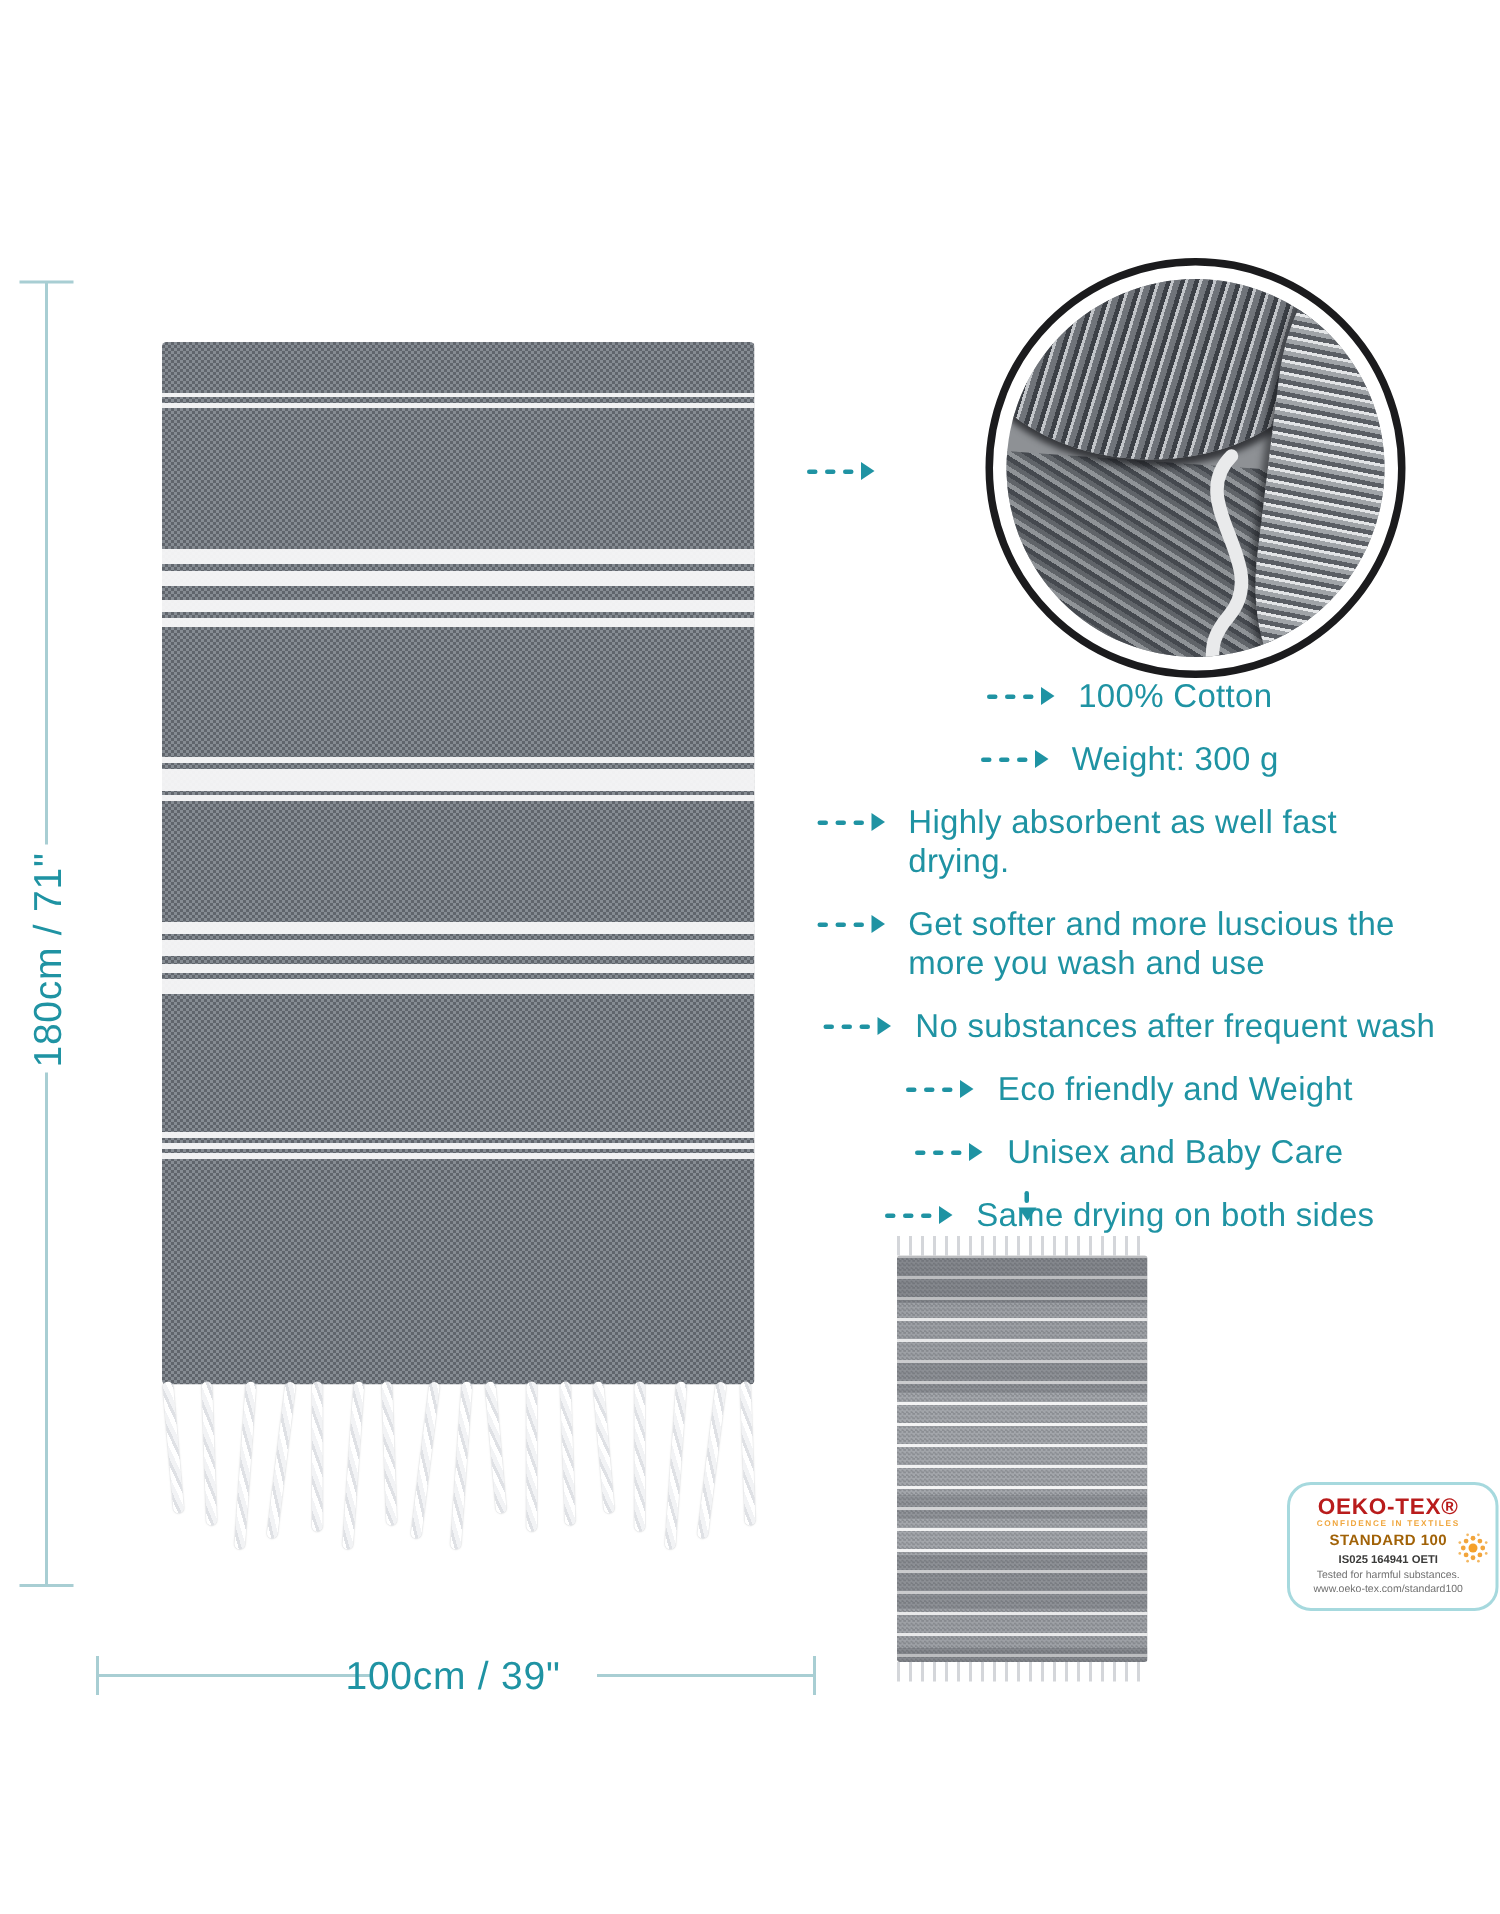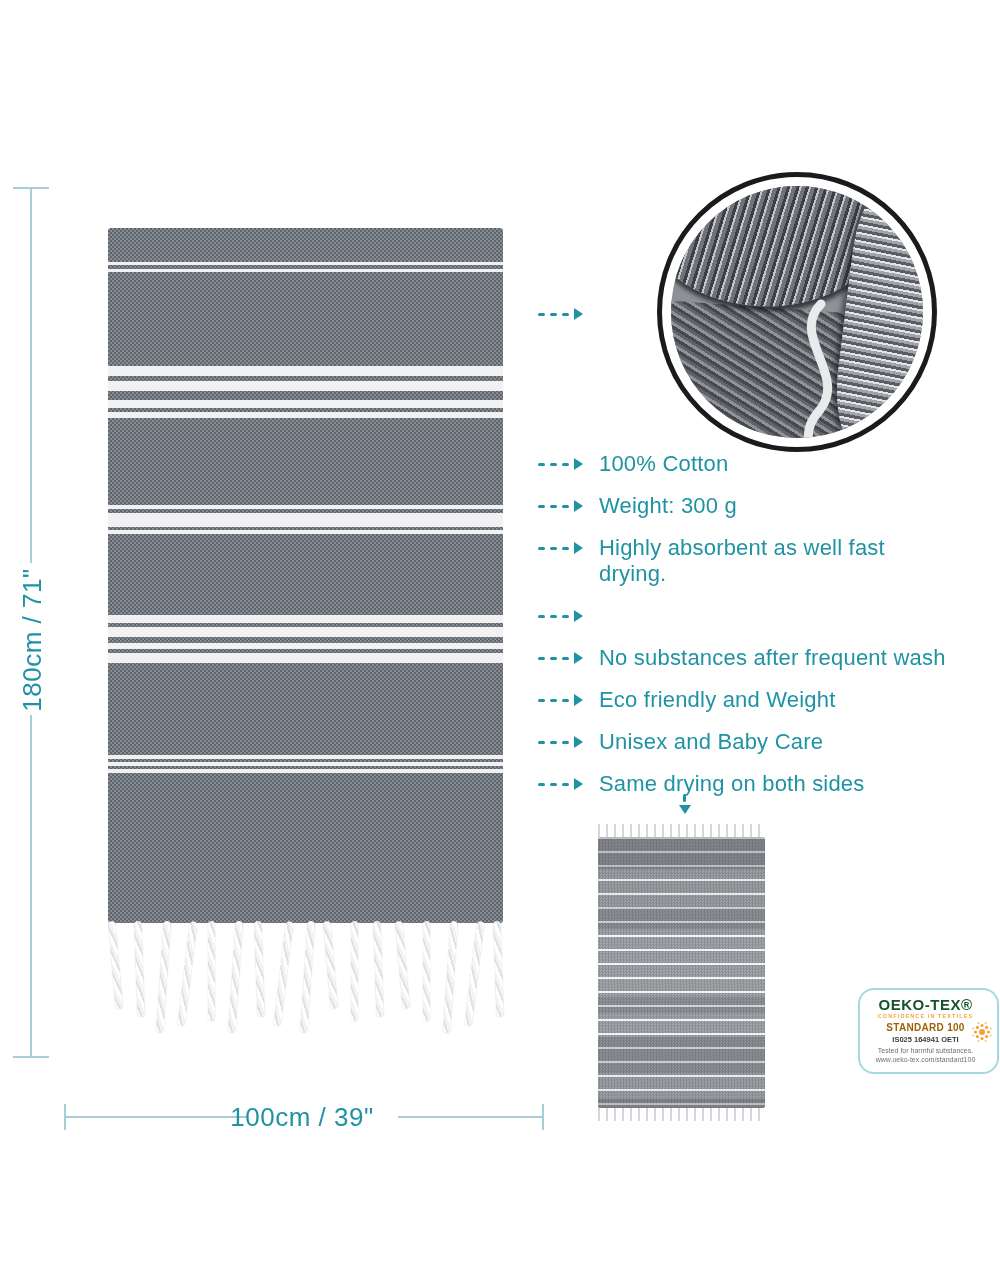--- a/index.html
+++ b/index.html
@@ -95,21 +95,21 @@
   
   .darrow { display:flex; align-items:center; gap:5px; height:26px; flex:none; }
   .darrow .dash { width:7px; height:3px; border-radius:1.5px; background:#1f93a3; }
   .darrow .head {
     width:0; height:0;
     border-top:6px solid transparent; border-bottom:6px solid transparent;
     border-left:9px solid #1f93a3;
   }
   .detail-arrow { position:absolute; left:538px; top:301px; }
   .features { position:absolute; left:538px; top:451px; width:430px; }
-  .feature-row { display:flex; gap:16px; margin-bottom:16px; min-height:26px; }
+  .feature-row { display:flex; gap:16px; margin-bottom:16px; min-height:26px;justify-content:center; }
   .feature-label {
     color:#1f93a3; font-size:22px; line-height:26px; max-width:356px;
     letter-spacing:0.2px;
   }
   .down-arrow {
     position:absolute; left:678px; top:794px; width:13px;
     display:flex; flex-direction:column; align-items:center; gap:3px;
   }
   .down-arrow .vdash { width:3px; height:8px; border-radius:1.5px; background:#1f93a3; }
   .down-arrow .vhead {
@@ -140,21 +140,21 @@
   .sfringe.top { top:824px; }
   .sfringe.bot { top:1108px; }
 
   
   .badge {
     position:absolute; left:858px; top:988px; width:141px; height:86px;
     background:#ffffff; border:2px solid #a6d9de; border-radius:16px;
     display:flex; flex-direction:column; align-items:center;
     padding:7px 14px 0 8px; text-align:center;
   }
-  .badge-brand { color:#14532d; font-size:15px; font-weight:700; letter-spacing:0.5px; line-height:16px; }
+  .badge-brand { color:#b91c1c; font-size:15px; font-weight:700; letter-spacing:0.5px; line-height:16px; }
   .badge-tagline { color:#f0a73f; font-size:5.5px; font-weight:700; letter-spacing:1.1px; line-height:7px; }
   .badge-standard { color:#a16207; font-size:10px; font-weight:700; letter-spacing:0.3px; line-height:15px; }
   .badge-cert { color:#3b3b3a; font-size:7.5px; font-weight:700; line-height:9px; margin-bottom:3px; }
   .badge-note { color:#707070; font-size:7px; line-height:8.5px; }
   .badge-sun { position:absolute; right:3px; top:30px; }
 </style>
 </head>
 <body>
 
 <div class="canvas">
@@ -238,20 +238,21 @@
         </span>
       <span class="feature-label">Highly absorbent as well fast drying.</span>
     </div>
     <div class="feature-row">
       <span class="darrow">
           <i class="dash"></i>
           <i class="dash"></i>
           <i class="dash"></i>
           <i class="head"></i>
         </span>
+      <span class="feature-label">Get softer and more luscious the more you wash and use</span>
     </div>
     <div class="feature-row">
       <span class="darrow">
           <i class="dash"></i>
           <i class="dash"></i>
           <i class="dash"></i>
           <i class="head"></i>
         </span>
       <span class="feature-label">No substances after frequent wash</span>
     </div>

